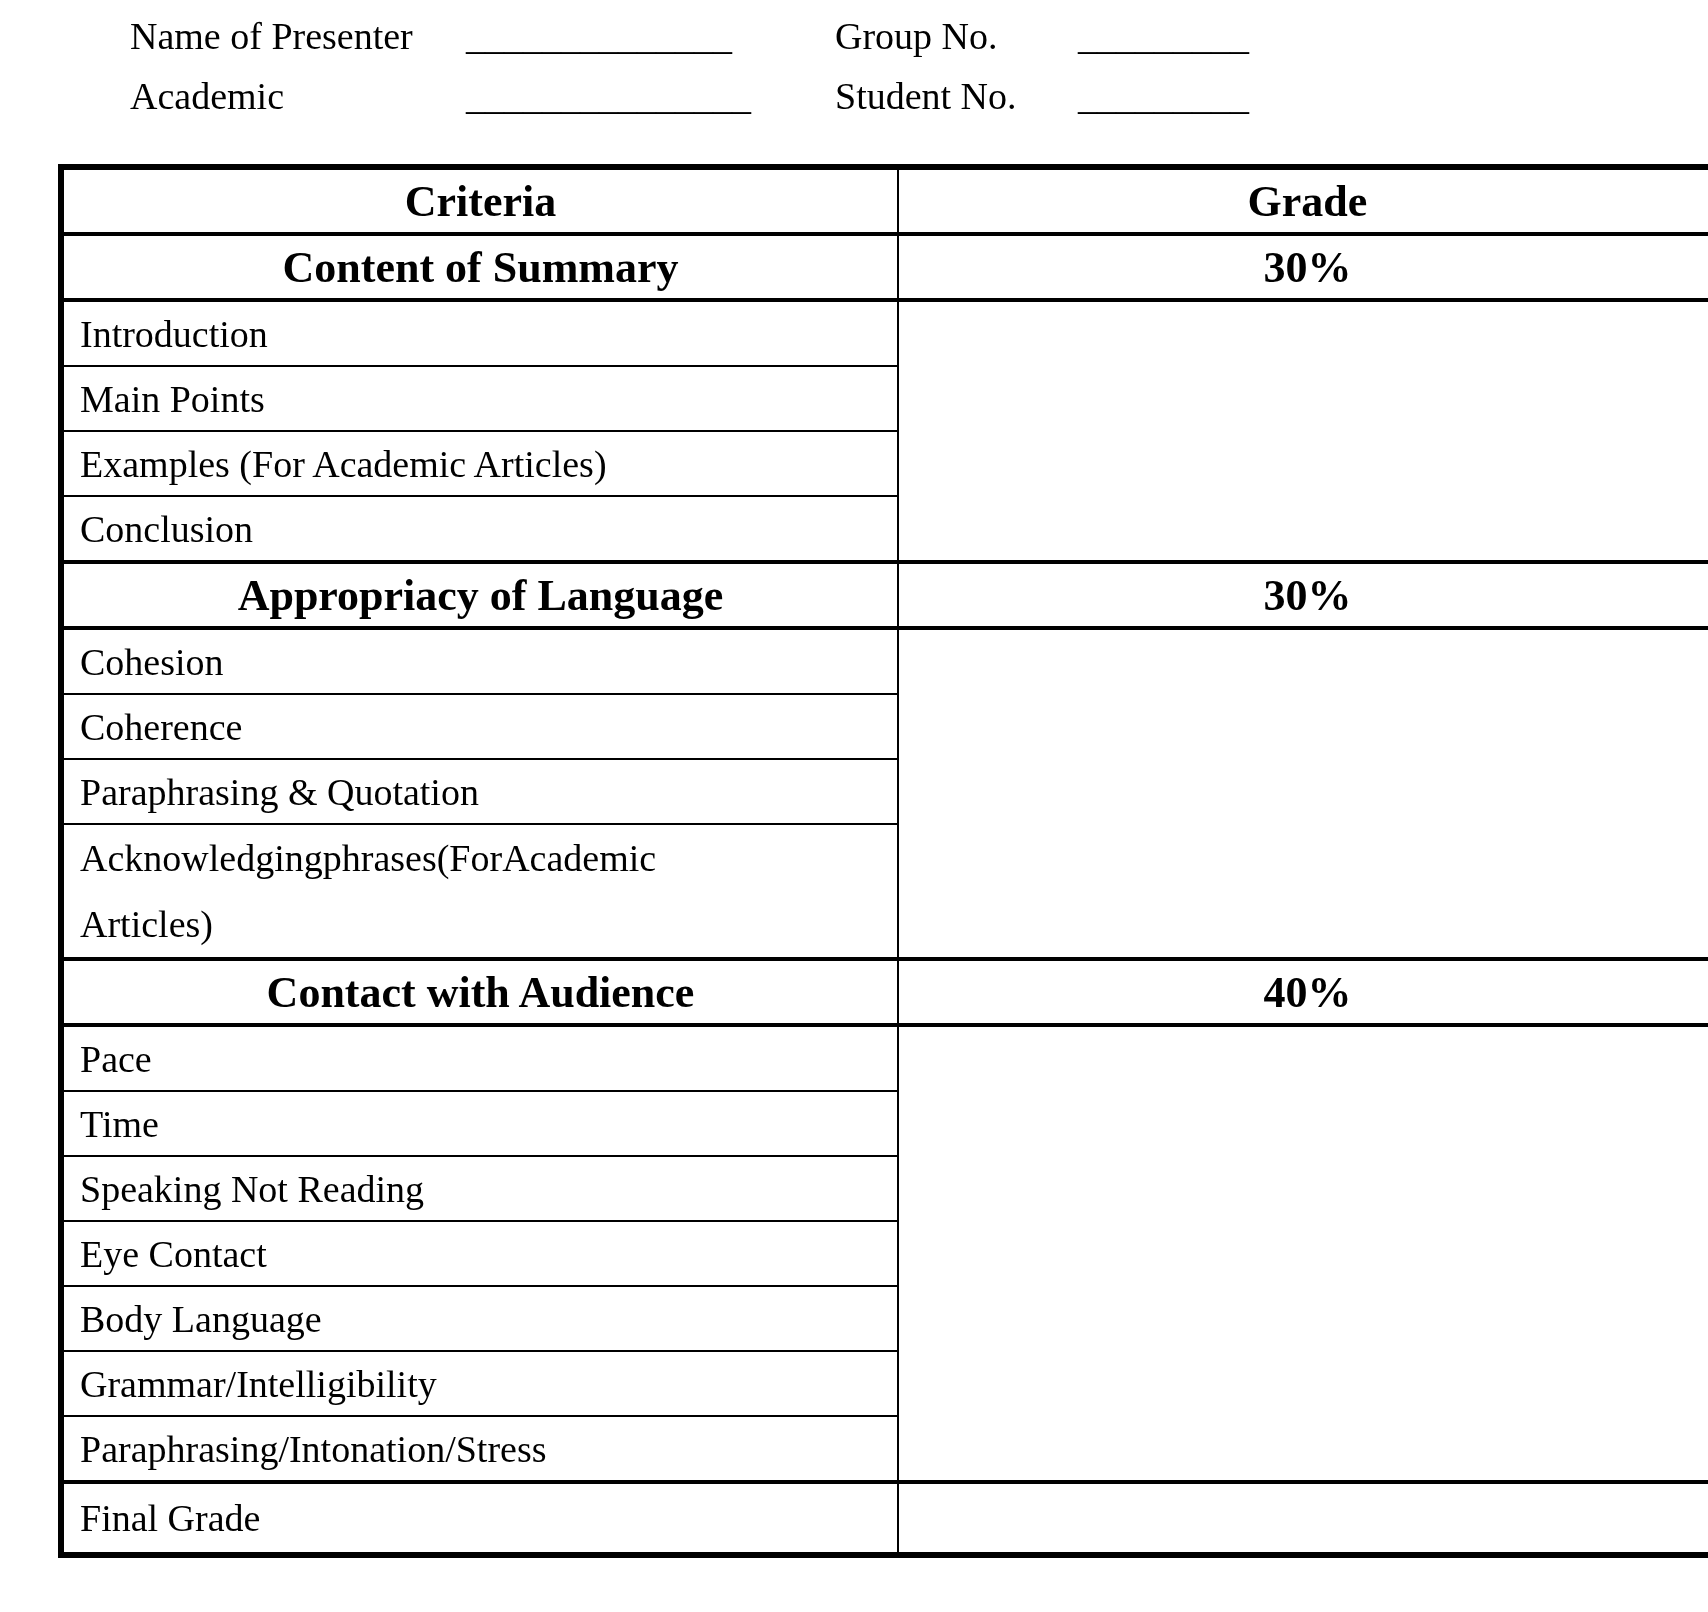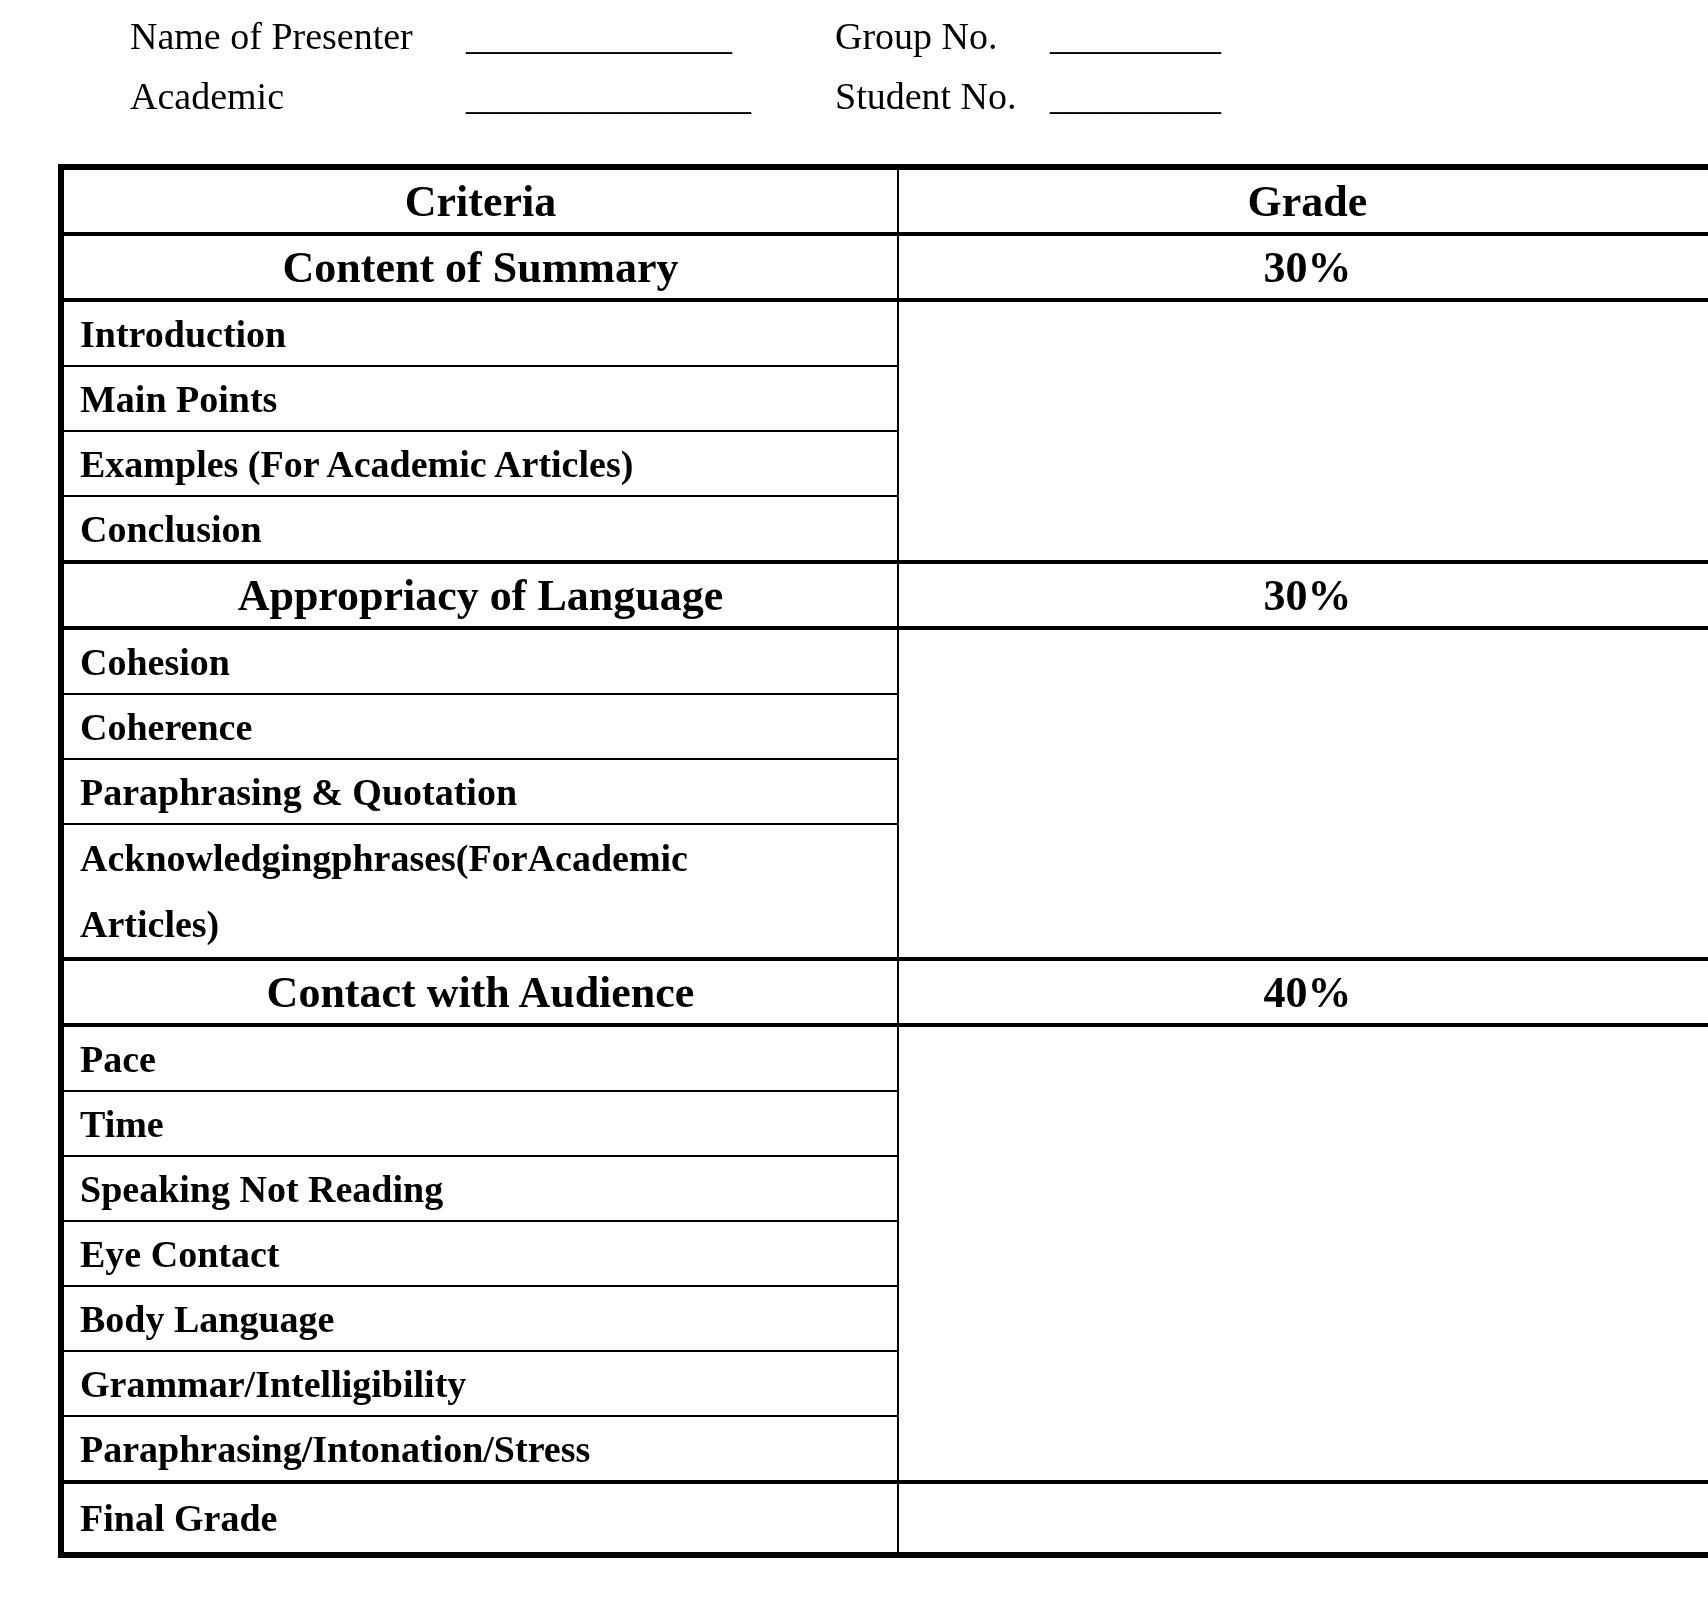--- a/index.html
+++ b/index.html
@@ -21,36 +21,35 @@
   .form-line {
     display: flex;
     align-items: flex-start;
     height: 60px;
     font-size: 38px;
     white-space: pre;
   }
   .fl-label1 { width: 336px; flex: 0 0 336px; }
   .fl-blank1 { width: 369px; flex: 0 0 369px; letter-spacing: 0; }
   .fl-label2 { width: 215px; flex: 0 0 215px; }
-  .fl-blank2 { flex: 0 0 auto; }
+  .fl-blank2 { flex: 0 0 auto; margin-left: 28px; }
 
   
   table.rubric {
     border-collapse: collapse;
     table-layout: fixed;
     width: 1658px;
     margin: 30px 0 0 58px;
     border: 6px solid #000;
   }
   table.rubric th,
   table.rubric td {
     border: 2px solid #000;
     padding: 0 16px;
     overflow: hidden;
-    font-weight: bold;
   }
   col.c-criteria { width: 837px; }
   col.c-grade    { width: 821px; }
 
   tr.head-row th {
     font-size: 44px;
     font-weight: bold;
     text-align: center;
     height: 62px;
     border-bottom: 4px solid #000;

